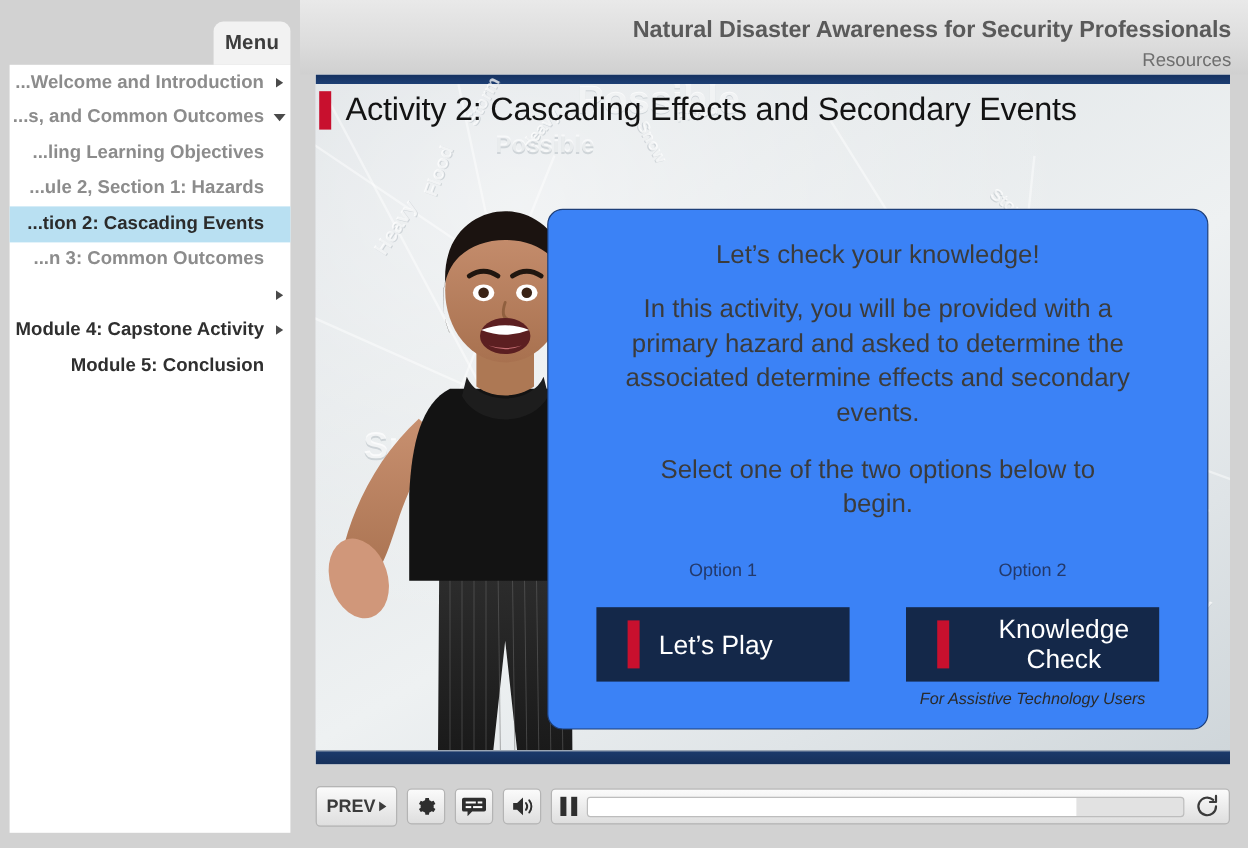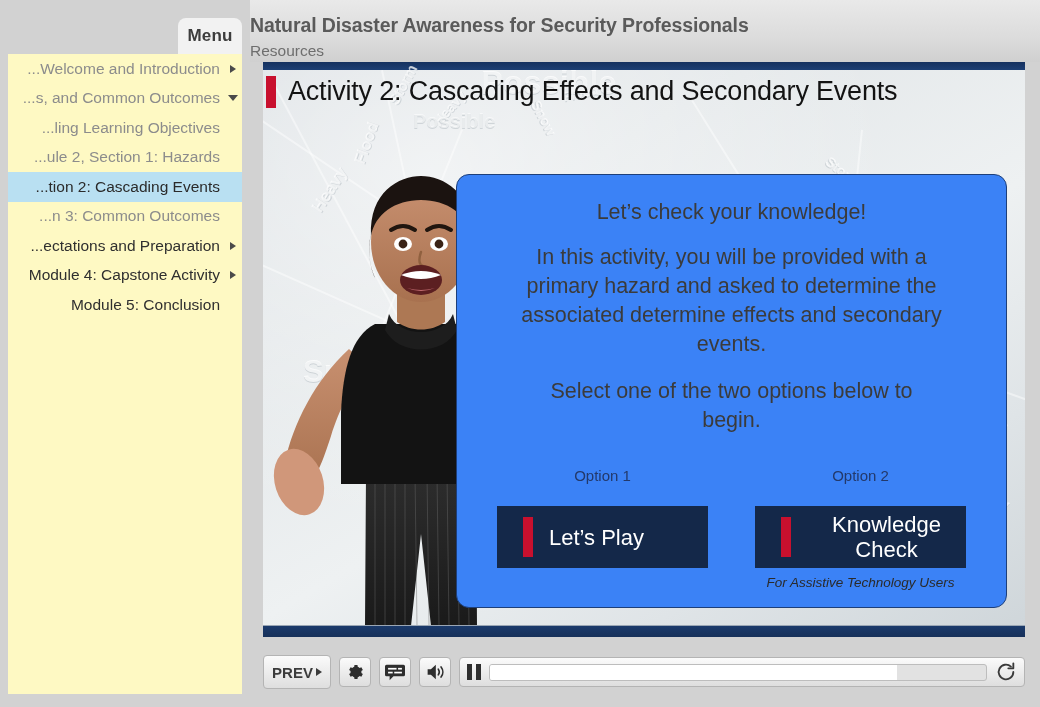--- a/index.html
+++ b/index.html
@@ -20,21 +20,22 @@
     position:absolute; left:178px; top:18px; width:64px; height:36px;
     background:#f2f2f2;
     border-radius:8px 8px 0 0;
     display:flex; align-items:center; justify-content:center;
   }
   #menu-tab span {
     font-size:17px; font-weight:bold; color:#3d3d3d; letter-spacing:.2px;
   }
   #menu-panel {
     position:absolute; left:8px; top:54px; width:234px; height:640px;
-    background:#fef9c3;
+    background:#ffffff;
+    font-weight:bold;
   }
   .menu-item {
     position:relative;
     height:29.5px;
     display:flex; align-items:center; justify-content:flex-end;
     padding-right:22px;
     font-size:15.5px;
     color:#8c8c8c;
     white-space:nowrap;
     overflow:hidden;
@@ -55,21 +56,21 @@
     margin-top:-3px; right:4px;
     border-left:5px solid transparent;
     border-right:5px solid transparent;
     border-top:6px solid #4a4a4a;
   }
 
   
   #header {
     position:absolute; left:250px; top:0; width:790px; height:62px;
     background:linear-gradient(#e9e9e9 0%, #dcdcdc 60%, #d0d0d0 100%);
-    padding-right:26px;
+    text-align:right; padding-right:14px;
   }
   #course-title {
     font-size:19.5px; font-weight:bold; color:#5a5a5a;
     padding-top:14px; letter-spacing:-.1px;
   }
   #resources-link {
     font-size:15.5px; color:#6e6e6e; margin-top:5px; display:inline-block;
     cursor:pointer;
   }
 
@@ -235,21 +236,20 @@
 
       <div class="menu-item active">
         <span>...tion 2: Cascading Events</span>
       </div>
 
       <div class="menu-item">
         <span>...n 3: Common Outcomes</span>
       </div>
 
       <div class="menu-item dark">
-        <span>...ectations and Preparation</span>
         <span class="arrow right"></span>
       </div>
 
       <div class="menu-item dark">
         <span>Module 4: Capstone Activity</span>
         <span class="arrow right"></span>
       </div>
 
       <div class="menu-item dark">
         <span>Module 5: Conclusion</span>

